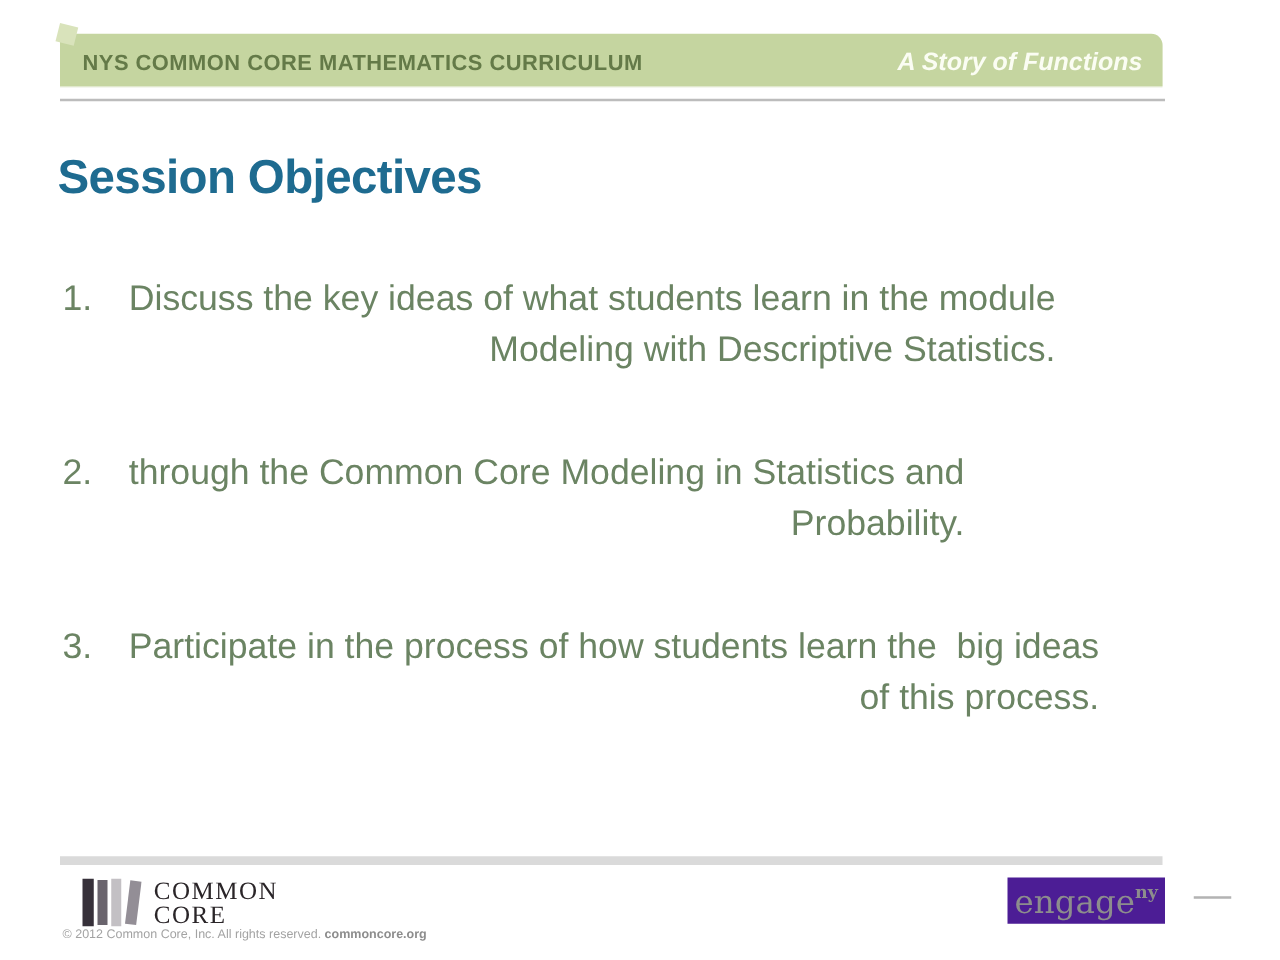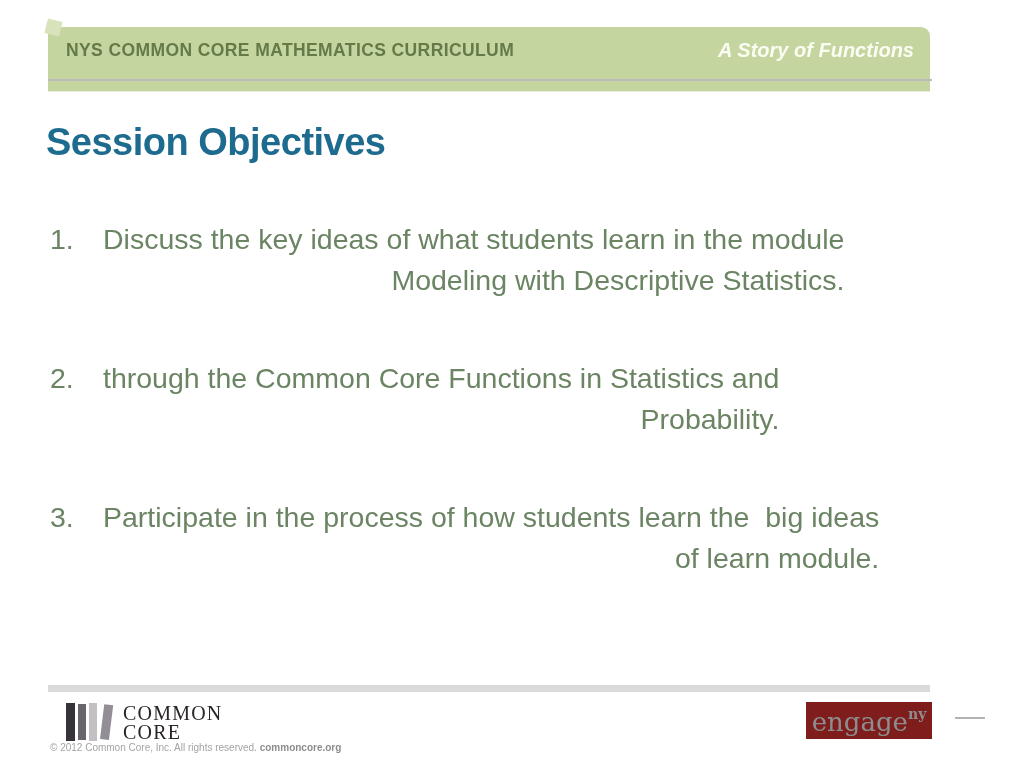--- a/index.html
+++ b/index.html
@@ -1,20 +1,20 @@
 <!DOCTYPE html>
 <html><head>
 <meta charset="utf-8">
 <style>
   * { margin:0; padding:0; box-sizing:border-box; }
   html,body { width:1024px; height:768px; background:#ffffff; font-family:"Liberation Sans", sans-serif; }
   .slide { position:relative; width:1024px; height:768px; background:#ffffff; overflow:hidden; }
 
   
-  .banner { position:absolute; left:48px; top:27px; width:882px; height:64px;
+  .banner { position:absolute; left:48px; top:27px; width:882px; height:42px;
             background:#c5d5a0; border-top-right-radius:9px;
             box-shadow:0 1px 0 #e9eedb; }
   .banner-fold { position:absolute; left:-2px; top:-7px; width:15px; height:15px;
                  background:#d9e3bb; transform:rotate(14deg); }
   .banner-left { position:absolute; left:18px; top:0; line-height:47px;
                  font-size:17.5px; font-weight:bold; letter-spacing:0.4px; color:#647a48; }
   .banner-right { position:absolute; right:16px; top:0; line-height:47px;
                   font-size:20px; font-style:italic; font-weight:bold; color:#fbfdf3; }
   .banner-underline { position:absolute; left:48px; top:79px; width:884px; height:2px; background:#bcbcbc; }
 
@@ -40,21 +40,21 @@
   .cc-bar3 { width:8px; height:38px; background:#c3c0c4; }
   .cc-bar4 { width:9px; height:35px; margin-top:1px; background:#938e96;
              transform:rotate(7deg); transform-origin:bottom left; }
   .cc-text { font-family:"Liberation Serif", serif; color:#2a2528; font-size:20px;
              line-height:19px; letter-spacing:1.2px; padding-top:1px; }
 
   .copyright { position:absolute; left:50px; top:742px; font-size:10px; color:#a3a3a3; }
   .copyright .cc-link { font-weight:bold; color:#8d8d8d; }
 
   .engage { position:absolute; left:806px; top:702px; width:126px; height:37px;
-            background:#7f1d1d; display:flex; justify-content:center; align-items:flex-end; }
+            background:#4c1d95; display:flex; justify-content:center; align-items:flex-end; }
   .engage-word { font-family:"DejaVu Serif", serif; font-size:26px; color:#8d8d8d; line-height:34px; }
   .engage-sup { font-family:"DejaVu Serif", serif; font-size:14px; font-weight:bold;
                 color:#8d8d8d; vertical-align:12px; }
 
   .footer-dash { position:absolute; left:955px; top:717px; width:30px; height:2px; background:#b3b3b3; }
 </style>
 </head>
 <body>
 
 <div class="slide">
@@ -74,30 +74,30 @@
       <div class="obj-num">1.</div>
       <div class="obj-lines">
         <div class="obj-line">Discuss the key ideas of what students learn in the module</div>
         <div class="obj-line">Modeling with Descriptive Statistics.</div>
       </div>
     </div>
 
     <div class="objective">
       <div class="obj-num">2.</div>
       <div class="obj-lines">
-        <div class="obj-line">through the Common Core Functions in Statistics and</div>
+        <div class="obj-line">through the Common Core Modeling in Statistics and</div>
         <div class="obj-line">Probability.</div>
       </div>
     </div>
 
     <div class="objective">
       <div class="obj-num">3.</div>
       <div class="obj-lines">
         <div class="obj-line">Participate in the process of how students learn the  big ideas</div>
-        <div class="obj-line">of learn module.</div>
+        <div class="obj-line">of this process.</div>
       </div>
     </div>
 
   </div>
 
   <div class="footer-bar"></div>
 
   <div class="cc-logo">
     <div class="cc-bars">
       <div class="cc-bar cc-bar1"></div>

